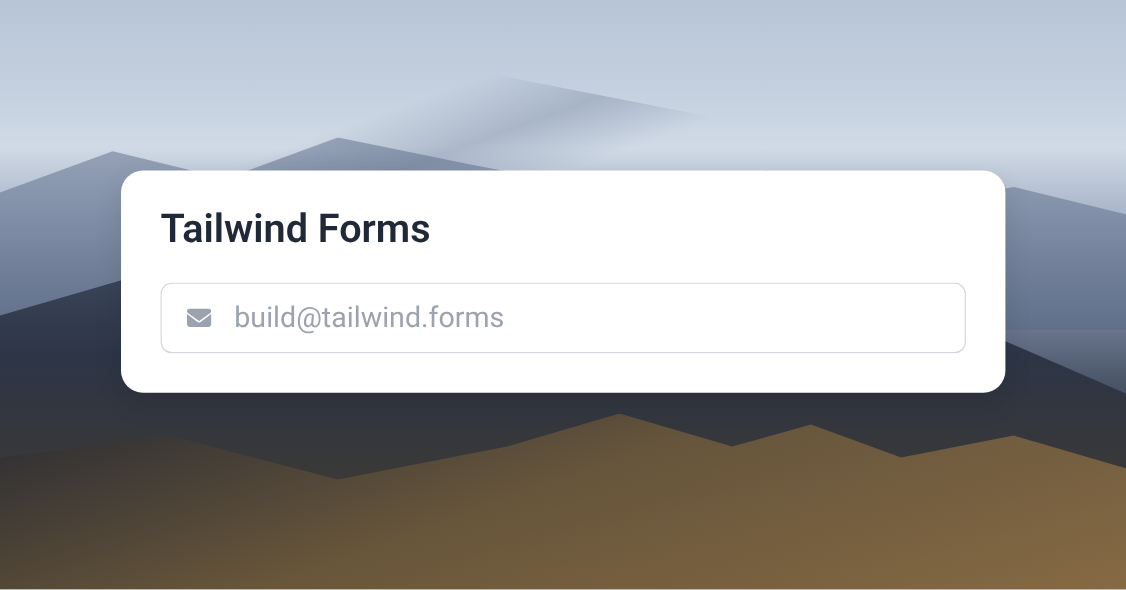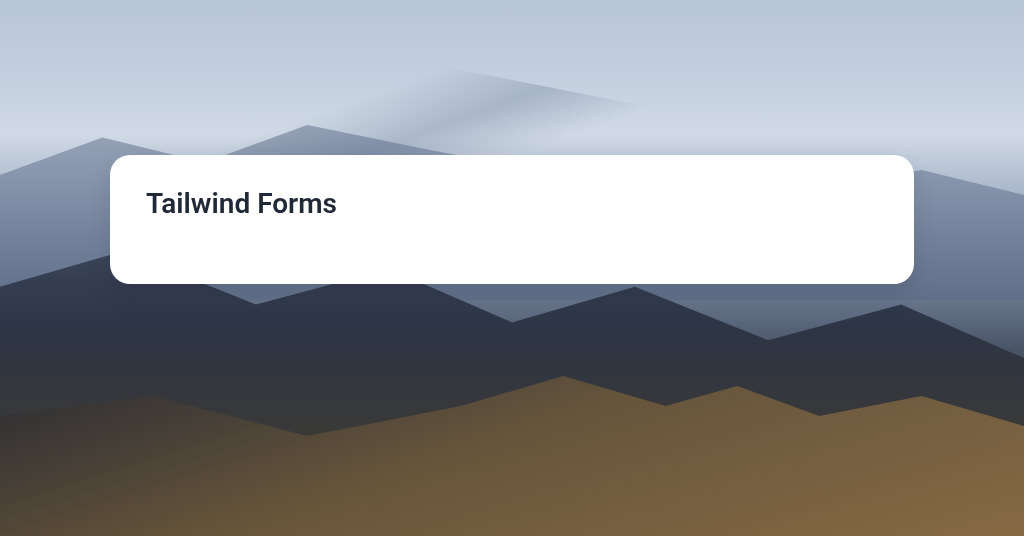--- a/index.html
+++ b/index.html
@@ -79,21 +79,21 @@
       left: 110px;
       right: 110px;
       background: #ffffff;
       border-radius: 20px;
       padding: 32px 36px 36px 36px;
       box-shadow: 0 10px 25px rgba(0,0,0,0.1);
       z-index: 10;
     }
     
     .card-title {
-      font-size: 28px;
+      font-size: 36px;
       font-weight: 600;
       color: #1f2937;
       margin-bottom: 28px;
     }
     
     .input-wrapper {
       position: relative;
       display: flex;
       align-items: center;
       border: 1px solid #d1d5db;
@@ -129,13 +129,21 @@
 
 <div class="background">
   <div class="mountain-layer-1"></div>
   <div class="mountain-layer-2"></div>
   <div class="mountain-layer-3"></div>
   <div class="mountain-layer-4"></div>
 </div>
 
 <div class="card">
   <h1 class="card-title">Tailwind Forms</h1>
+  <div class="input-wrapper">
+    <span class="input-icon">
+      <svg width="28" height="22" viewBox="0 0 512 512" fill="currentColor">
+        <path d="M48 64C21.5 64 0 85.5 0 112c0 15.1 7.1 29.3 19.2 38.4L236.8 313.6c11.4 8.5 27 8.5 38.4 0L492.8 150.4c12.1-9.1 19.2-23.3 19.2-38.4c0-26.5-21.5-48-48-48H48zM0 176V384c0 35.3 28.7 64 64 64H448c35.3 0 64-28.7 64-64V176L294.4 339.2c-22.8 17.1-54 17.1-76.8 0L0 176z"></path>
+      </svg>
+    </span>
+    <input type="email" class="email-input" placeholder="build@tailwind.forms" style="">
+  </div>
 </div>
 
 </body></html>

